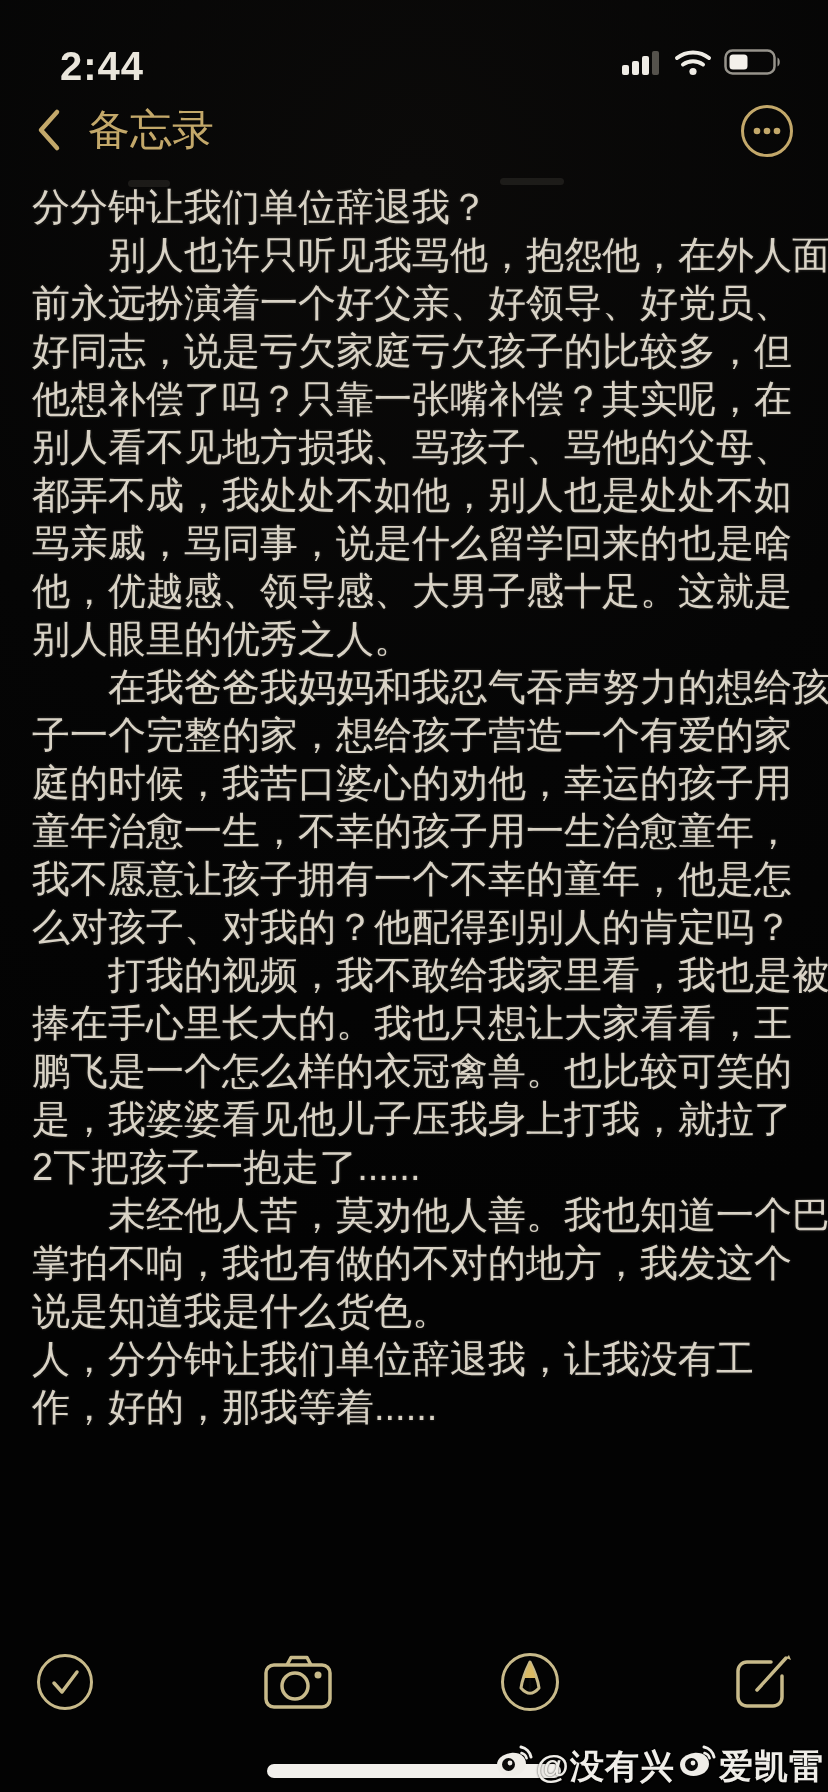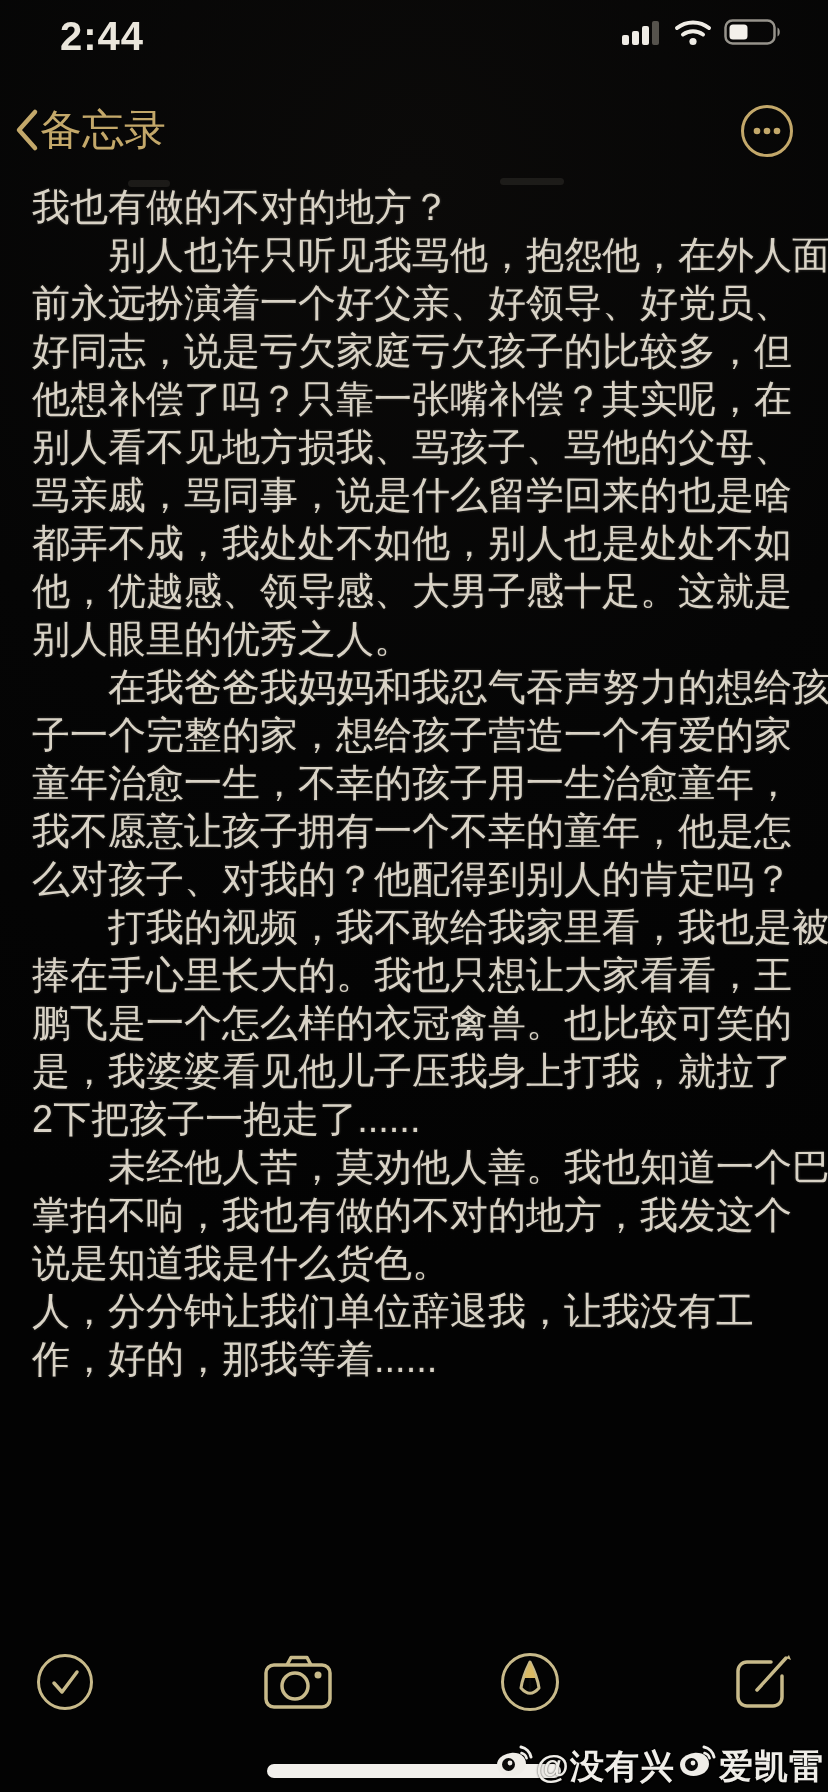--- a/index.html
+++ b/index.html
@@ -5,26 +5,26 @@
   html,body{margin:0;padding:0;background:#000;}
   .screen{
     position:relative;
     width:828px;height:1792px;
     margin:0 auto;
     background:radial-gradient(ellipse 120% 60% at 50% 10%, #0b0a09 0%, #050505 55%, #030303 100%);
     overflow:hidden;
     font-family:"Liberation Sans","DejaVu Sans",sans-serif;
   }
   
-  .status-bar{position:absolute;top:8px;left:0;right:0;height:52px;}
+  .status-bar{position:absolute;top:38px;left:0;right:0;height:52px;}
   .time{position:absolute;left:60px;top:6px;font-size:40px;font-weight:700;color:#eae6dc;letter-spacing:1px;}
   .status-icons{position:absolute;right:46px;top:10px;display:flex;align-items:center;gap:12px;}
   
   .nav-bar{position:absolute;top:98px;left:0;right:0;height:68px;}
-  .back-group{position:absolute;left:14px;top:0;display:flex;align-items:center;gap:0;cursor:pointer;}
+  .back-group{position:absolute;left:36px;top:0;display:flex;align-items:center;gap:26px;cursor:pointer;}
   .back-title{font-size:42px;color:#c3a86a;line-height:64px;}
   .more-btn{position:absolute;right:34px;top:6px;width:54px;height:54px;cursor:pointer;}
   
   .faint-dash{position:absolute;height:7px;border-radius:4px;background:rgba(205,198,180,0.10);}
   
   .note-body{position:absolute;top:183px;left:32px;right:20px;}
   .text-line{
     font-size:38px;line-height:48px;height:48px;
     color:#d9d3c6;white-space:nowrap;letter-spacing:0;
     text-shadow:0 0 3px rgba(220,212,195,0.28);
@@ -92,32 +92,33 @@
           <circle cx="37" cy="27" r="3.3" fill="#c3a86a"></circle>
         </svg>
       </span>
     </div>
   </div>
 
   <div class="faint-dash" style="left:128px;top:180px;width:42px;"></div>
   <div class="faint-dash" style="left:500px;top:178px;width:64px;"></div>
 
   <div class="note-body">
-      <div class="text-line">我也有做的不对的地方？</div>
+      <div class="text-line">分分钟让我们单位辞退我？</div>
       <div class="text-line indent">别人也许只听见我骂他，抱怨他，在外人面</div>
       <div class="text-line">前永远扮演着一个好父亲、好领导、好党员、</div>
       <div class="text-line">好同志，说是亏欠家庭亏欠孩子的比较多，但</div>
       <div class="text-line">他想补偿了吗？只靠一张嘴补偿？其实呢，在</div>
       <div class="text-line">别人看不见地方损我、骂孩子、骂他的父母、</div>
+      <div class="text-line">都弄不成，我处处不如他，别人也是处处不如</div>
       <div class="text-line">骂亲戚，骂同事，说是什么留学回来的也是啥</div>
-      <div class="text-line">都弄不成，我处处不如他，别人也是处处不如</div>
       <div class="text-line">他，优越感、领导感、大男子感十足。这就是</div>
       <div class="text-line">别人眼里的优秀之人。</div>
       <div class="text-line indent">在我爸爸我妈妈和我忍气吞声努力的想给孩</div>
       <div class="text-line">子一个完整的家，想给孩子营造一个有爱的家</div>
+      <div class="text-line">庭的时候，我苦口婆心的劝他，幸运的孩子用</div>
       <div class="text-line">童年治愈一生，不幸的孩子用一生治愈童年，</div>
       <div class="text-line">我不愿意让孩子拥有一个不幸的童年，他是怎</div>
       <div class="text-line">么对孩子、对我的？他配得到别人的肯定吗？</div>
       <div class="text-line indent">打我的视频，我不敢给我家里看，我也是被</div>
       <div class="text-line">捧在手心里长大的。我也只想让大家看看，王</div>
       <div class="text-line">鹏飞是一个怎么样的衣冠禽兽。也比较可笑的</div>
       <div class="text-line">是，我婆婆看见他儿子压我身上打我，就拉了</div>
       <div class="text-line">2下把孩子一抱走了......</div>
       <div class="text-line indent">未经他人苦，莫劝他人善。我也知道一个巴</div>
       <div class="text-line">掌拍不响，我也有做的不对的地方，我发这个</div>

